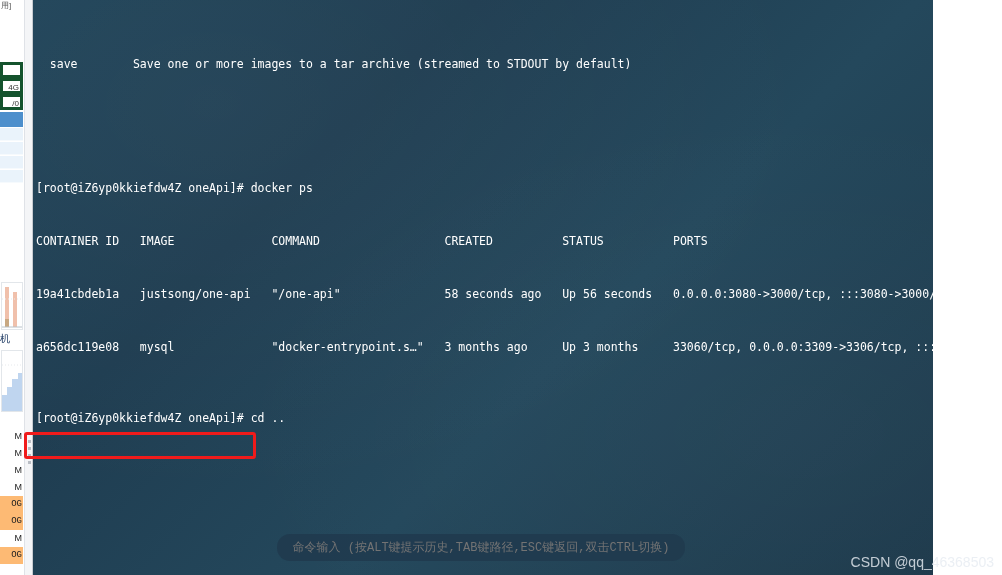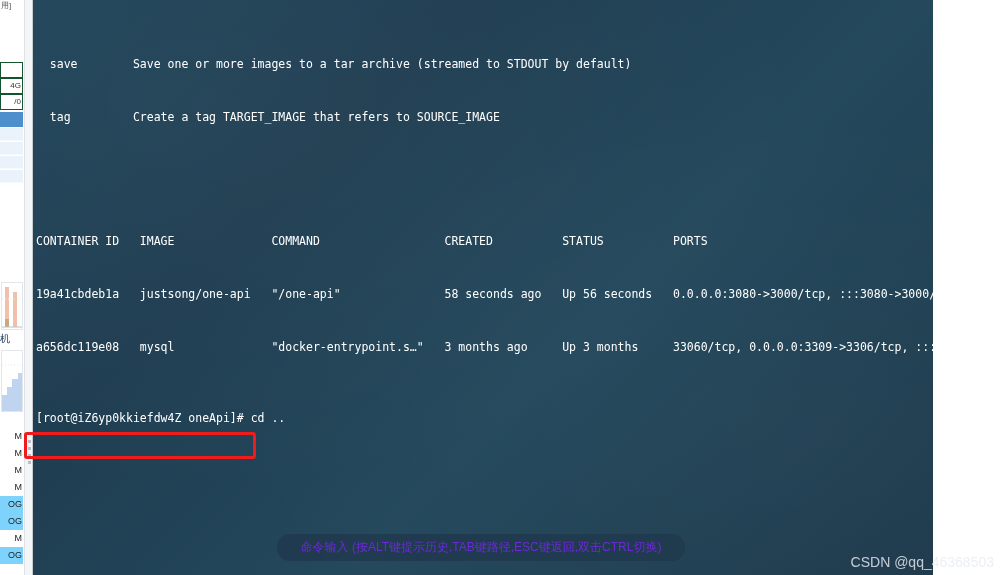--- a/index.html
+++ b/index.html
@@ -34,21 +34,21 @@
     width: 24px; height: 12px;
     color: #555; font-size: 8px;
     padding-left: 1px;
     white-space: nowrap;
     overflow: hidden;
   }
   .lp-box {
     position: absolute;
     left: 0;
     width: 23px;
-    border: 1px solid #14532d;
+    border: 3px solid #14532d;
     background: #fff;
     font-size: 8px;
     line-height: 13px;
     text-align: right;
     padding-right: 1px;
     color: #333;
     white-space: nowrap;
     overflow: hidden;
   }
   .lp-rowsel {
@@ -84,21 +84,21 @@
     left: 0; width: 23px;
     font-family: "Liberation Sans", sans-serif;
     font-size: 9px;
     line-height: 17px;
     text-align: right;
     padding-right: 1px;
     color: #222;
     white-space: nowrap;
     overflow: hidden;
   }
-  .lp-unit.hl { background: #7dd3fc; }
+  .lp-unit.hl { background: #fdba74; font-family: Liberation Mono, monospace; }
 
   
   #panel-divider {
     position: absolute;
     left: 24px; top: 0;
     width: 9px; height: 575px;
     background: #f4f5f7;
     border-left: 1px solid #dfe2e7;
     border-right: 1px solid #c9ccd1;
   }
@@ -155,23 +155,23 @@
     left: 277px; top: 534px;
     width: 408px; height: 27px;
     background: rgba(32,58,78,0.85);
     border-radius: 13px;
     z-index: 6;
     display: flex;
     align-items: center;
     justify-content: center;
   }
   #cmd-bar span {
-    font-family: Liberation Sans, sans-serif;
+    font-family: Liberation Mono, monospace;
     font-size: 12px;
-    color: #6d28d9;
+    color: #737373;
     white-space: nowrap;
   }
 
   
   #watermark {
     position: absolute;
     right: 8px; bottom: 5px;
     z-index: 7;
     font-family: "Liberation Sans", sans-serif;
     font-size: 14px;
@@ -233,23 +233,23 @@
     <div class="grip" style="top:440px;"></div>
     <div class="grip" style="top:447px;"></div>
     <div class="grip" style="top:454px;"></div>
     <div class="grip" style="top:461px;"></div>
   </div>
 
   <div id="terminal">
     <div id="term-text">
 
       <div class="tl">  save        Save one or more images to a tar archive (streamed to STDOUT by default)</div>
-      <div class="tl">  tag         Create a tag TARGET_IMAGE that refers to SOURCE_IMAGE</div>
       <div class="tl"></div>
 
+      <div class="tl"><span>[root@iZ6yp0kkiefdw4Z oneApi]# </span><span>docker ps</span></div>
       <div class="tl">CONTAINER ID   IMAGE              COMMAND                  CREATED          STATUS          PORTS                                                 NAMES</div>
       <div class="tl">19a41cbdeb1a   justsong/one-api   "/one-api"               58 seconds ago   Up 56 seconds   0.0.0.0:3080-&gt;3000/tcp, :::3080-&gt;3000/tcp             one-api</div>
       <div class="tl">a656dc119e08   mysql              "docker-entrypoint.s…"   3 months ago     Up 3 months     33060/tcp, 0.0.0.0:3309-&gt;3306/tcp, :::3309-&gt;3306/tcp   mysql</div>
 
       <div class="tl"><span>[root@iZ6yp0kkiefdw4Z oneApi]# </span><span>cd ..</span></div>
       
 
       
 
       

